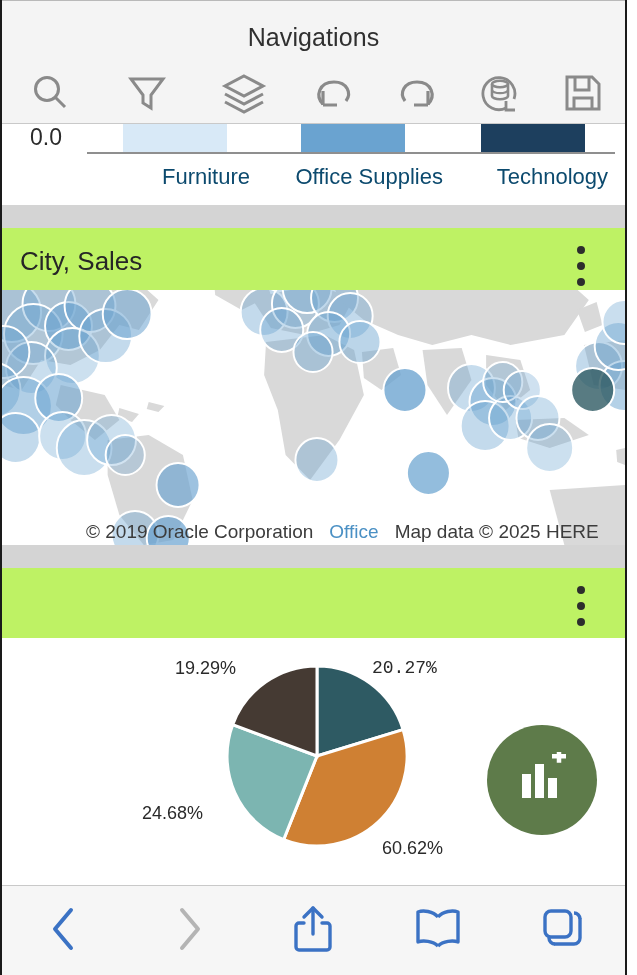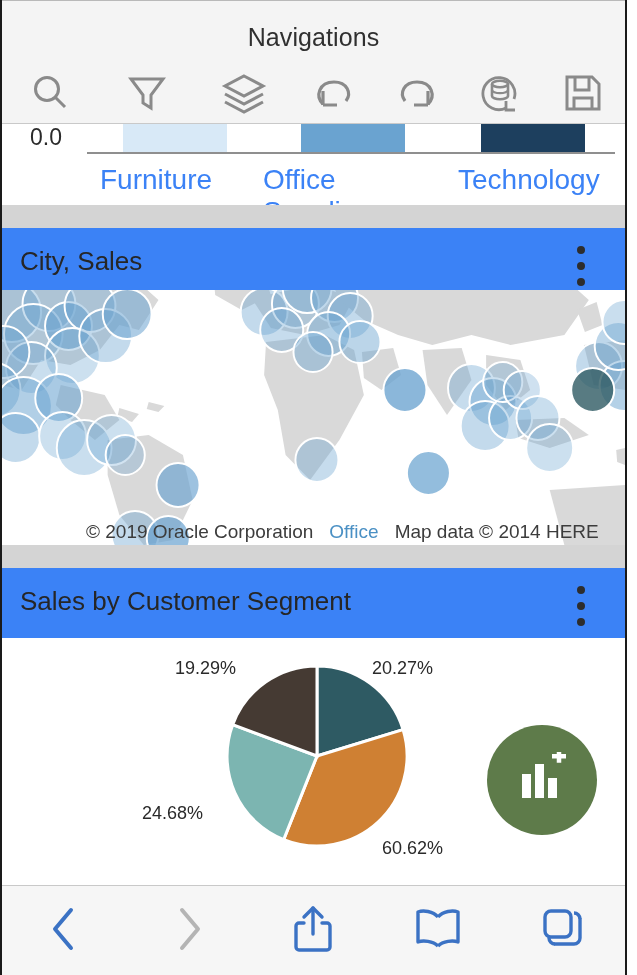--- a/index.html
+++ b/index.html
@@ -68,31 +68,31 @@
   .axis0 {
     position: absolute; top: 0; left: 28px;
     font-size: 23px; color: #2a2a2a;
   }
   .catlabels {
     position: absolute; top: 40px; left: 0; right: 0;
     height: 34px;
   }
   .catlabel {
     position: absolute;
-    font-size: 28px; color: #3b82f6;
-    text-align: left;
+    font-size: 22px; color: #0c4a6e;
+    text-align: right;
   }
 
   
   .band { position: absolute; left: 0; right: 0; background: #d4d4d4; }
 
   
   .card-head {
     position: absolute; left: 0; right: 0; height: 70px;
-    background: #3b82f6;
+    background: #bef264;
   }
   .card-title {
     position: absolute; left: 18px; top: 18px;
     font-size: 26px; color: #262626;
   }
   .kebab {
     position: absolute; right: 40px; top: 18px;
     width: 8px;
   }
   .kebab i {
@@ -351,28 +351,27 @@
 
         <circle cx="610" cy="76" r="24" fill="#6aa3d0" fill-opacity="0.40"></circle>
         <circle cx="636" cy="96" r="25" fill="#6aa3d0" fill-opacity="0.50"></circle>
         <circle cx="604" cy="100" r="22" fill="#2e5a63" fill-opacity="0.80"></circle>
         <circle cx="630" cy="56" r="24" fill="#6aa3d0" fill-opacity="0.44"></circle>
         <circle cx="636" cy="32" r="22" fill="#6aa3d0" fill-opacity="0.36"></circle>
       </g>
     </svg>
 
     <div class="map-attrib">
-      <span>© 2019 Oracle Corporation</span><span class="attrib-sep"></span><span class="attrib-terms">Office</span><span class="attrib-sep"></span><span>Map data © 2014 HERE</span>
+      <span>© 2019 Oracle Corporation</span><span class="attrib-sep"></span><span class="attrib-terms">Office</span><span class="attrib-sep"></span><span>Map data © 2025 HERE</span>
     </div>
   </div>
 
   <div class="band" style="top:545px; height:23px;"></div>
 
   <div class="card-head" style="top:568px;">
-    <div class="card-title">Sales by Customer Segment</div>
     <div class="kebab">
       <i></i>
         <i></i>
         <i></i>
     </div>
   </div>
 
   <div class="pie-wrap" style="top:638px; height:222px;">
     <svg width="637" height="222" viewBox="0 0 637 222">
       <g transform="translate(315,118)">
@@ -380,21 +379,21 @@
         <path d="M0,0 L0,-90 A90,90 0 0,1 86.07,-26.44 Z" fill="#2e5a63" stroke="#ffffff" stroke-width="3"></path>
 
         <path d="M0,0 L86.07,-26.44 A90,90 0 0,1 -33.31,83.61 Z" fill="#cf8033" stroke="#ffffff" stroke-width="3"></path>
 
         <path d="M0,0 L-33.31,83.61 A90,90 0 0,1 -84.31,-31.38 Z" fill="#7cb5b1" stroke="#ffffff" stroke-width="3"></path>
 
         <path d="M0,0 L-84.31,-31.38 A90,90 0 0,1 0,-90 Z" fill="#453a33" stroke="#ffffff" stroke-width="3"></path>
       </g>
     </svg>
 
-    <div class="pie-label" style="left:370px; top:20px;">20.27%</div>
+    <div class="pie-label" style="left:370px; top:20px;font-family:Liberation Mono, monospace;">20.27%</div>
     <div class="pie-label" style="left:380px; top:200px;">60.62%</div>
     <div class="pie-label" style="left:140px; top:165px;">24.68%</div>
     <div class="pie-label" style="left:173px; top:20px;">19.29%</div>
 
     <div class="fab" style="left:485px; top:87px;">
       <span>
         <svg width="56" height="52" viewBox="0 0 56 52">
           <rect x="8" y="22" width="9" height="24" fill="#ffffff"></rect>
           <rect x="21" y="12" width="9" height="34" fill="#ffffff"></rect>
           <rect x="34" y="26" width="9" height="20" fill="#ffffff"></rect>

